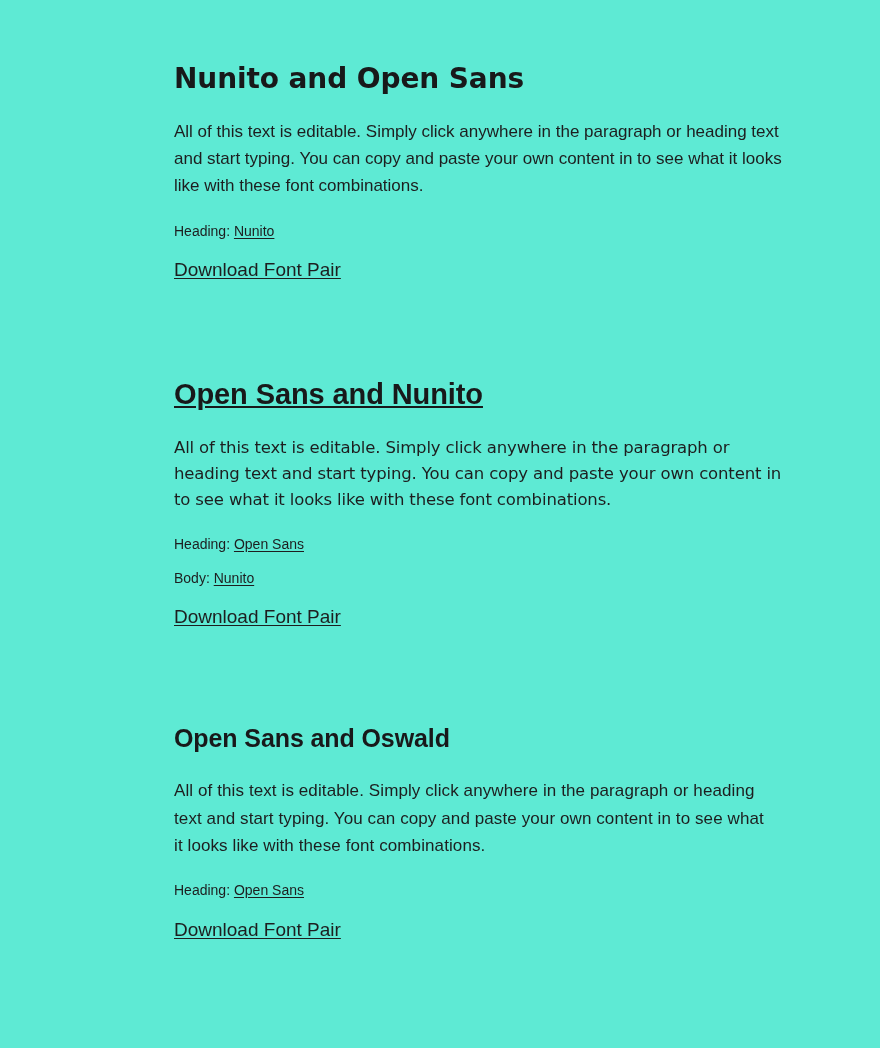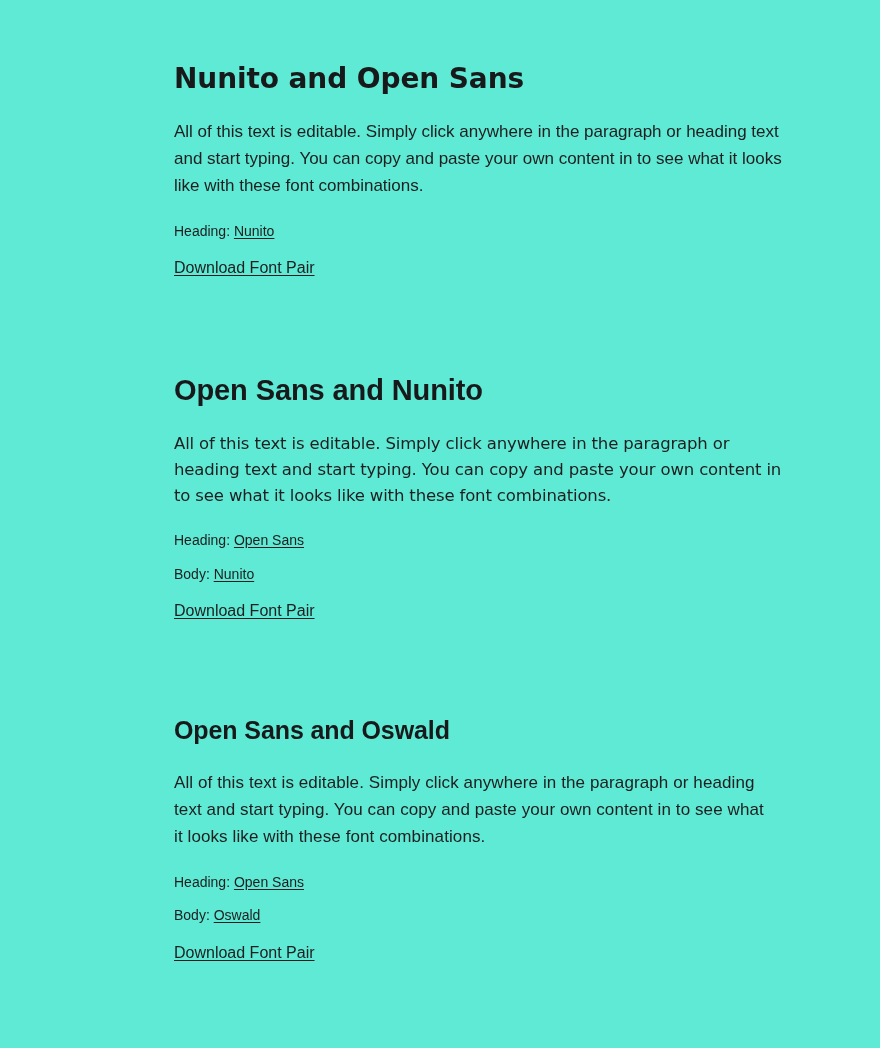--- a/index.html
+++ b/index.html
@@ -51,33 +51,33 @@
     color: #1d1e1f;
   }
   .meta-label { color: #1d1e1f; }
   .meta-value {
     text-decoration: underline;
     text-underline-offset: 2px;
     color: #1d1e1f;
   }
   .download-link {
     display: inline-block;
-    font-size: 16px;
+    font-size: 19px;
     line-height: 1.4;
     color: #1d1e1f;
     text-decoration: underline;
     text-underline-offset: 2px;
     margin-top: 2px;
   }
 
   .pair-1 .pair-title { font-family: "DejaVu Sans", sans-serif; font-weight: 700; font-size: 28px; }
   .pair-1 .pair-body  { font-family: "Liberation Sans", sans-serif; max-width: 614px; }
   .pair-1 .meta-line, .pair-1 .download-link { font-family: "Liberation Sans", sans-serif; }
 
-  .pair-2 .pair-title { font-family: "Liberation Sans", sans-serif; font-weight: 700; font-size: 29px; }
+  .pair-2 .pair-title { font-family: "Liberation Sans", sans-serif; font-weight: 700; font-size: 29px; text-decoration: underline; }
   .pair-2 .pair-body  { font-family: "DejaVu Sans", sans-serif; font-size: 16.5px; letter-spacing: -0.15px; max-width: 625px; }
   .pair-2 .meta-line, .pair-2 .download-link { font-family: "Liberation Sans", sans-serif; }
 
   .pair-3 .pair-title { font-family: "Liberation Sans", sans-serif; font-weight: 700; font-size: 25px; }
   .pair-3 .pair-body  { font-family: "Liberation Sans Narrow", "Liberation Sans", sans-serif; font-size: 17px; font-weight: 500; letter-spacing: 0.1px; line-height: 1.6; max-width: 600px; }
   .pair-3 .meta-line, .pair-3 .download-link { font-family: "Liberation Sans", sans-serif; }
 </style>
 </head>
 <body>
 
@@ -107,20 +107,16 @@
     <a class="download-link" href="#">Download Font Pair</a>
   </section>
 
   <section class="pair pair-3">
     <h2 class="pair-title">Open Sans and Oswald</h2>
     <p class="pair-body">All of this text is editable. Simply click anywhere in the paragraph or heading text and start typing. You can copy and paste your own content in to see what it looks like with these font combinations.</p>
     <p class="meta-line">
       <span class="meta-label">Heading:</span>
       <span class="meta-value">Open Sans</span>
     </p>
-    <p class="meta-line">
-      <span class="meta-label">Body:</span>
-      <span class="meta-value">Oswald</span>
-    </p>
     <a class="download-link" href="#">Download Font Pair</a>
   </section>
 
 </div>
 
 </body></html>

